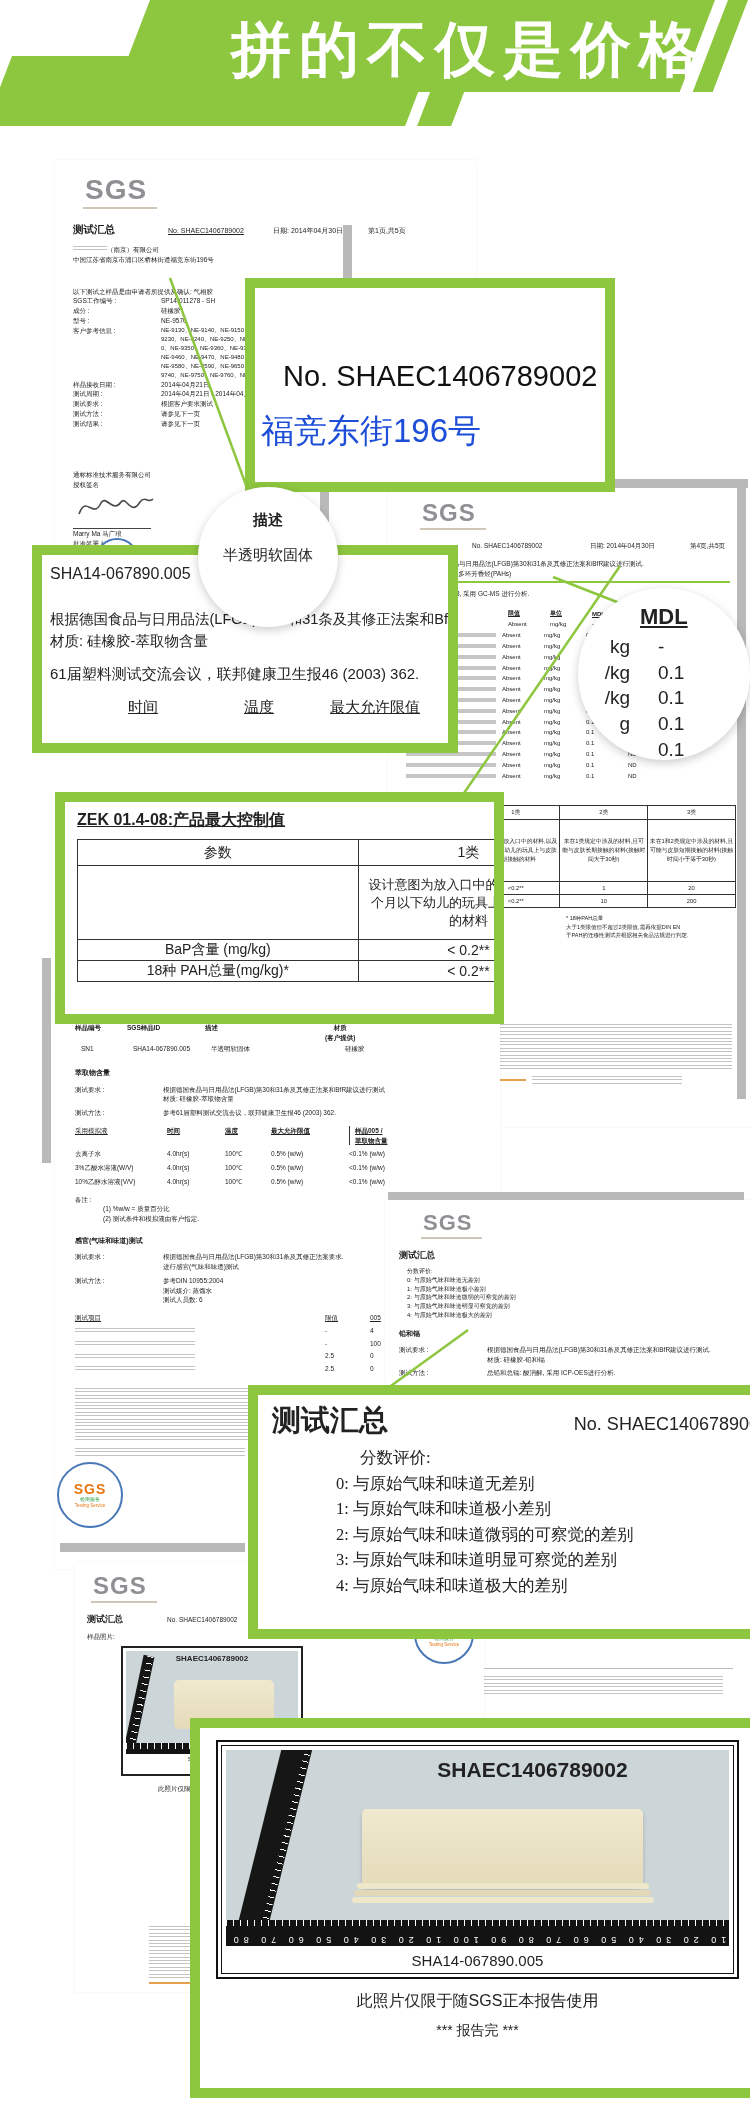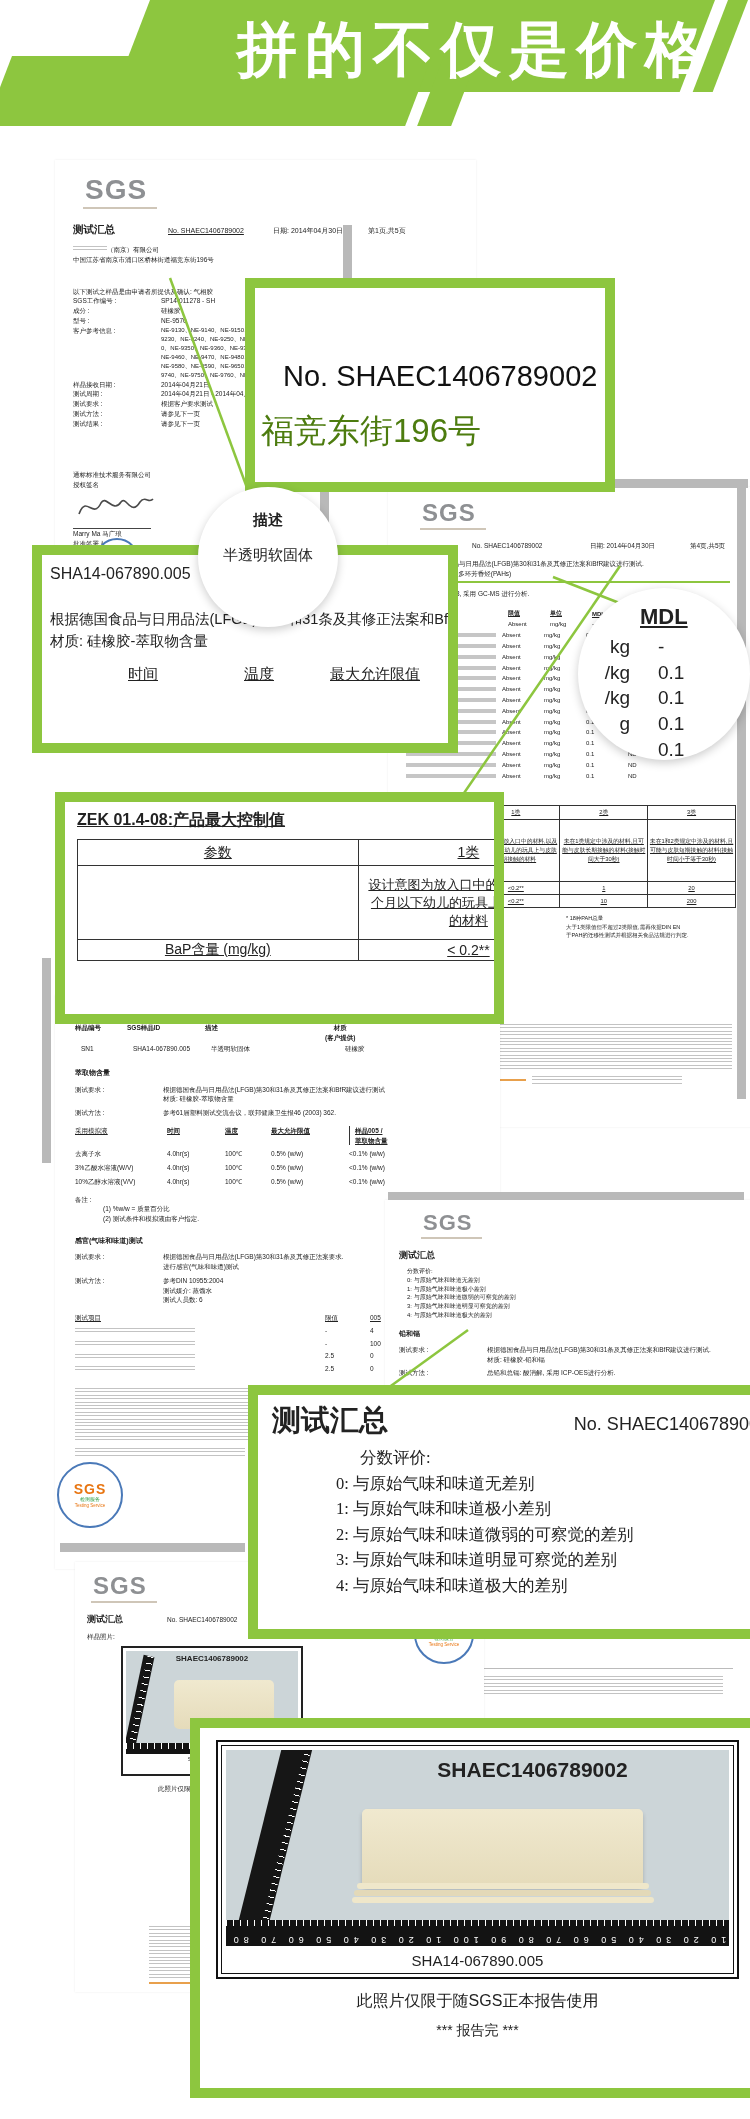--- a/index.html
+++ b/index.html
@@ -34,21 +34,21 @@
          display:flex;flex-direction:column;align-items:center;justify-content:center;z-index:3;}
   .stamp .s{color:#e87511;font-weight:bold;font-size:14px;letter-spacing:1px;line-height:1;}
   .stamp .t1{color:#2e9e44;font-size:5px;line-height:1.3;}
   .stamp .t2{color:#e87511;font-size:4.5px;line-height:1.2;}
   
   .prow{display:flex;align-items:center;height:10.8px;font-size:6px;}
   .plabel{width:96px;flex:none;margin-right:6px;}
   .plabel.bar{height:4px;background:#c6c6c6;width:90px;}
   .pc{width:42px;flex:none;}
   
-  table.zt{border-collapse:collapse;text-decoration:underline;}
+  table.zt{border-collapse:collapse;}
   table.zt td,table.zt th{border:1px solid #333;font-weight:normal;vertical-align:middle;text-align:center;}
   
   .photo-bg{background:#ccd5d8;position:relative;overflow:hidden;}
   .slab{background:linear-gradient(180deg,#f0e9cf,#e5dbba);border-radius:5px;}
   .ruler-h{position:absolute;left:0;right:0;bottom:0;background:#131313;}
   .ruler-h .ticks{position:absolute;top:0;left:0;right:0;height:6px;
       background:repeating-linear-gradient(90deg,#fff 0 1px,transparent 1px 7px);}
   .ruler-nums{position:absolute;bottom:1px;left:0;right:0;color:#fff;text-align:center;
       transform:rotate(180deg);letter-spacing:5px;white-space:nowrap;overflow:hidden;}
   .ruler-v{position:absolute;background:#161616;}
@@ -339,35 +339,36 @@
 
   <svg class="leaders" width="750" height="2119">
     <line x1="170" y1="278" x2="250" y2="496" stroke="#8dc63f" stroke-width="2.5"></line>
     <line x1="620" y1="566" x2="440" y2="828" stroke="#8dc63f" stroke-width="2.5"></line>
     <line x1="553" y1="577" x2="650" y2="615" stroke="#8dc63f" stroke-width="2.5"></line>
     <line x1="468" y1="1330" x2="388" y2="1388" stroke="#8dc63f" stroke-width="2.5"></line>
   </svg>
 
   <div class="green-box" style="left:245px;top:278px;width:350px;height:194px;">
     <div style="font-size:29px;color:#111;margin:72px 0 0 28px;white-space:nowrap;">No. SHAEC1406789002</div>
-    <div style="font-size:33px;color:#4d7c0f;margin:16px 0 0 6px;white-space:nowrap;">福竞东街196号</div>
+    <div style="font-size:33px;color:#1d4ed8;margin:16px 0 0 6px;white-space:nowrap;">福竞东街196号</div>
   </div>
 
   <div class="bubble" style="left:198px;top:487px;width:140px;height:140px;">
     <div class="b" style="font-size:15px;margin-top:24px;">描述</div>
     <div style="font-size:15px;margin-top:16px;">半透明软固体</div>
   </div>
 
   <div class="green-box" style="left:32px;top:545px;width:390px;height:180px;padding:4px 8px;">
     <div style="display:flex;gap:26px;margin-top:6px;white-space:nowrap;">
       <span style="font-size:16px;">SHA14-067890.005</span>
       <span style="font-size:16px;">半透明软固体</span>
     </div>
     <div style="font-size:14.5px;margin-top:24px;white-space:nowrap;">根据德国食品与日用品法(LFGB)第30和31条及其修正法案和BfR建议进行测试</div>
     <div style="font-size:14.5px;margin-top:3px;">材质: 硅橡胶-萃取物含量</div>
+    <div style="font-size:15px;margin-top:14px;white-space:nowrap;">61届塑料测试交流会议，联邦健康卫生报46 (2003) 362.</div>
     <div style="display:flex;margin-top:14px;font-size:15px;">
       <span class="u" style="margin-left:78px;">时间</span>
       <span class="u" style="margin-left:86px;">温度</span>
       <span class="u" style="margin-left:56px;">最大允许限值</span>
     </div>
   </div>
 
   <div class="bubble" style="left:578px;top:588px;width:172px;height:172px;text-align:left;">
     <div class="b u" style="font-size:22px;margin:16px 0 4px 62px;">MDL</div>
     <div>
@@ -406,20 +407,24 @@
           <tr style="height:26px;">
         <th style="width:56%;">参数</th>
         <th>1类</th>
       </tr>
       <tr style="height:74px;">
         <td></td>
         <td style="font-size:13px;padding:2px 6px;">设计意图为放入口中的材料,以及36个月以下幼儿的玩具上与皮肤接触的材料</td>
       </tr>
       <tr style="height:21px;">
         <td>BaP含量 (mg/kg)</td>
+        <td>&lt; 0.2**</td>
+      </tr>
+      <tr style="height:21px;">
+        <td>18种 PAH总量(mg/kg)*</td>
         <td>&lt; 0.2**</td>
       </tr>
     </tbody>
       </table>
   </div>
 
   <div class="cert" style="left:55px;top:995px;width:405px;height:550px;padding:12px 20px;">
     <div class="f6 b u">测试样品描述 :</div>
     <div style="display:flex;margin-top:6px;" class="f6 b">
       <span style="width:52px;">样品编号</span>
@@ -634,15 +639,15 @@
       </div>
     </div>
     <div style="font-size:16px;text-align:center;margin-top:12px;">此照片仅限于随SGS正本报告使用</div>
     <div style="font-size:14px;text-align:center;margin-top:10px;">*** 报告完 ***</div>
   </div>
 
   <div class="band" style="left:150px;top:0;width:565px;height:92px;"></div>
   <div class="band" style="left:728px;top:0;width:20px;height:92px;"></div>
   <div class="band" style="left:12px;top:56px;width:420px;height:70px;"></div>
   <div class="band" style="left:444px;top:56px;width:34px;height:70px;"></div>
-  <div class="bantext" style="left:237px;top:10px;font-size:60px;letter-spacing:8px;">拼的不仅是价格</div>
+  <div class="bantext" style="left:231px;top:10px;font-size:60px;letter-spacing:8px;">拼的不仅是价格</div>
 
 </div>
 
 </body></html>

